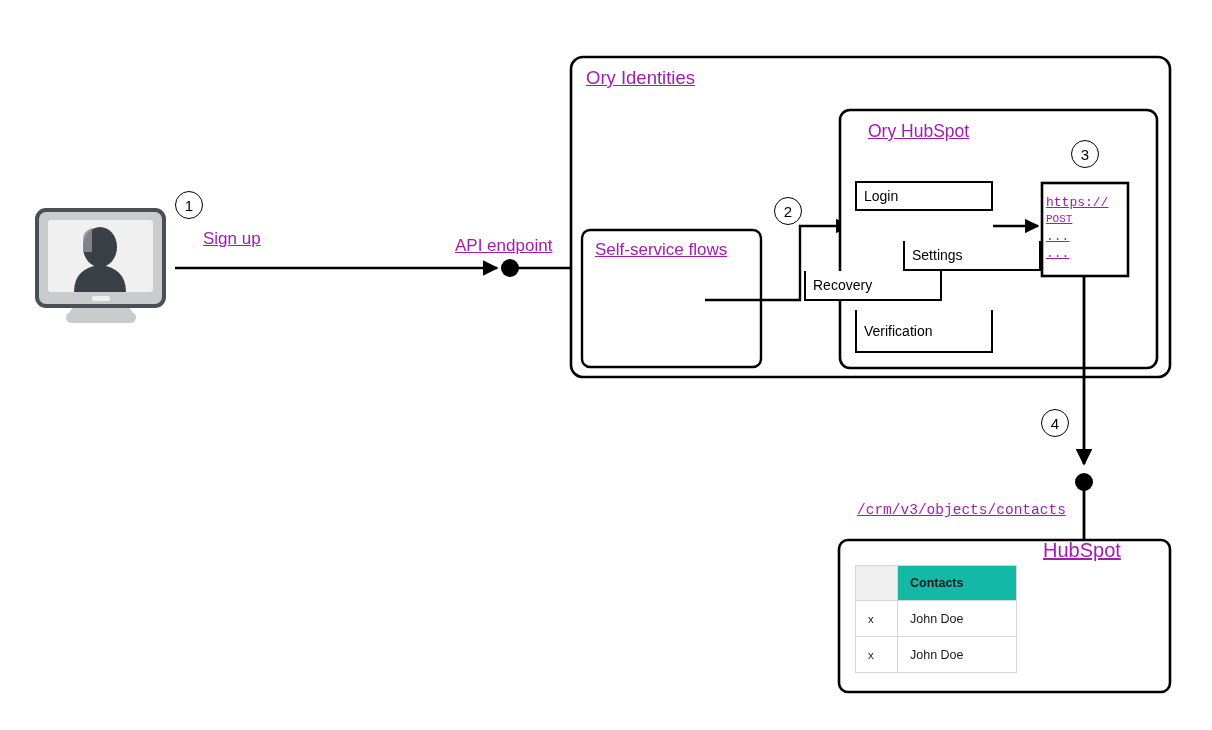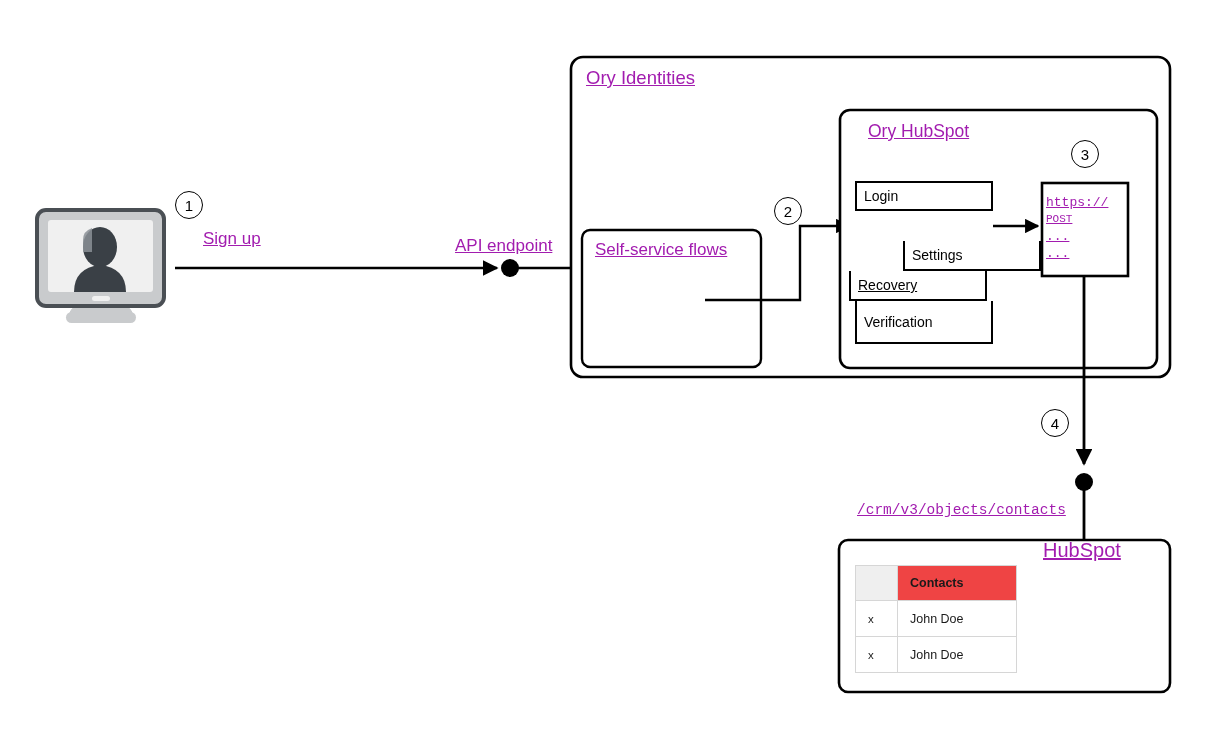--- a/index.html
+++ b/index.html
@@ -69,21 +69,21 @@
     font-family: "Liberation Sans", sans-serif;
     font-size: 12.5px;
     color: #1a1a1a;
     background: #fff;
   }
   .hs-table td, .hs-table th {
     border: 1px solid #d6d6d6;
     box-sizing: border-box;
   }
   .hs-th-blank { width: 42px; height: 35px; background: #efefef; }
-  .hs-th-main { width: 119px; height: 35px; background: #ef4444; text-align: left;
+  .hs-th-main { width: 119px; height: 35px; background: #14b8a6; text-align: left;
                 padding-left: 12px; font-weight: bold; font-size: 12.5px; }
   .hs-td-x { width: 42px; height: 36px; padding-left: 12px; font-size: 11.5px; }
   .hs-td-name { width: 119px; height: 36px; padding-left: 12px; }
 </style>
 </head>
 <body>
 
 <div id="canvas">
 
   <svg class="svg-layer" viewBox="0 0 1212 730" xmlns="http://www.w3.org/2000/svg">
@@ -150,22 +150,22 @@
   <div class="lbl lbl-sans" style="left:595px; top:241px; font-size:17px;">Self-service flows</div>
 
   <div class="num-circle" style="left:774px; top:197px;">2</div>
 
   <div class="lbl lbl-sans" style="left:868px; top:123px; font-size:17.5px;">Ory HubSpot</div>
 
   <div class="num-circle" style="left:1071px; top:140px;">3</div>
 
   <div class="flowbox" style="left:855px; top:181px; width:138px; height:30px;">Login</div>
   <div class="flowbox" style="left:855px; top:241px; width:138px; height:30px;margin-left:48px;">Settings</div>
-  <div class="flowbox" style="left:849px; top:271px; width:138px; height:30px;text-decoration:underline;">Recovery</div>
-  <div class="flowbox" style="left:855px; top:301px; width:138px; height:43px;">Verification</div>
+  <div class="flowbox" style="left:804px; top:271px; width:138px; height:30px;">Recovery</div>
+  <div class="flowbox" style="left:855px; top:310px; width:138px; height:43px;">Verification</div>
 
   <div class="lbl lbl-mono" style="left:1046px; top:194px; font-size:13px; line-height:17px;">https://</div>
   <div class="lbl lbl-mono" style="left:1046px; top:211px; font-size:11px; line-height:17px;">POST</div>
   <div class="lbl lbl-mono" style="left:1046px; top:228px; font-size:13px; line-height:17px;">...</div>
   <div class="lbl lbl-mono" style="left:1046px; top:245px; font-size:13px; line-height:17px;">...</div>
 
   <div class="num-circle" style="left:1041px; top:409px;">4</div>
 
   <div class="lbl lbl-mono" style="left:857px; top:503px; font-size:14.5px;">/crm/v3/objects/contacts</div>
 

